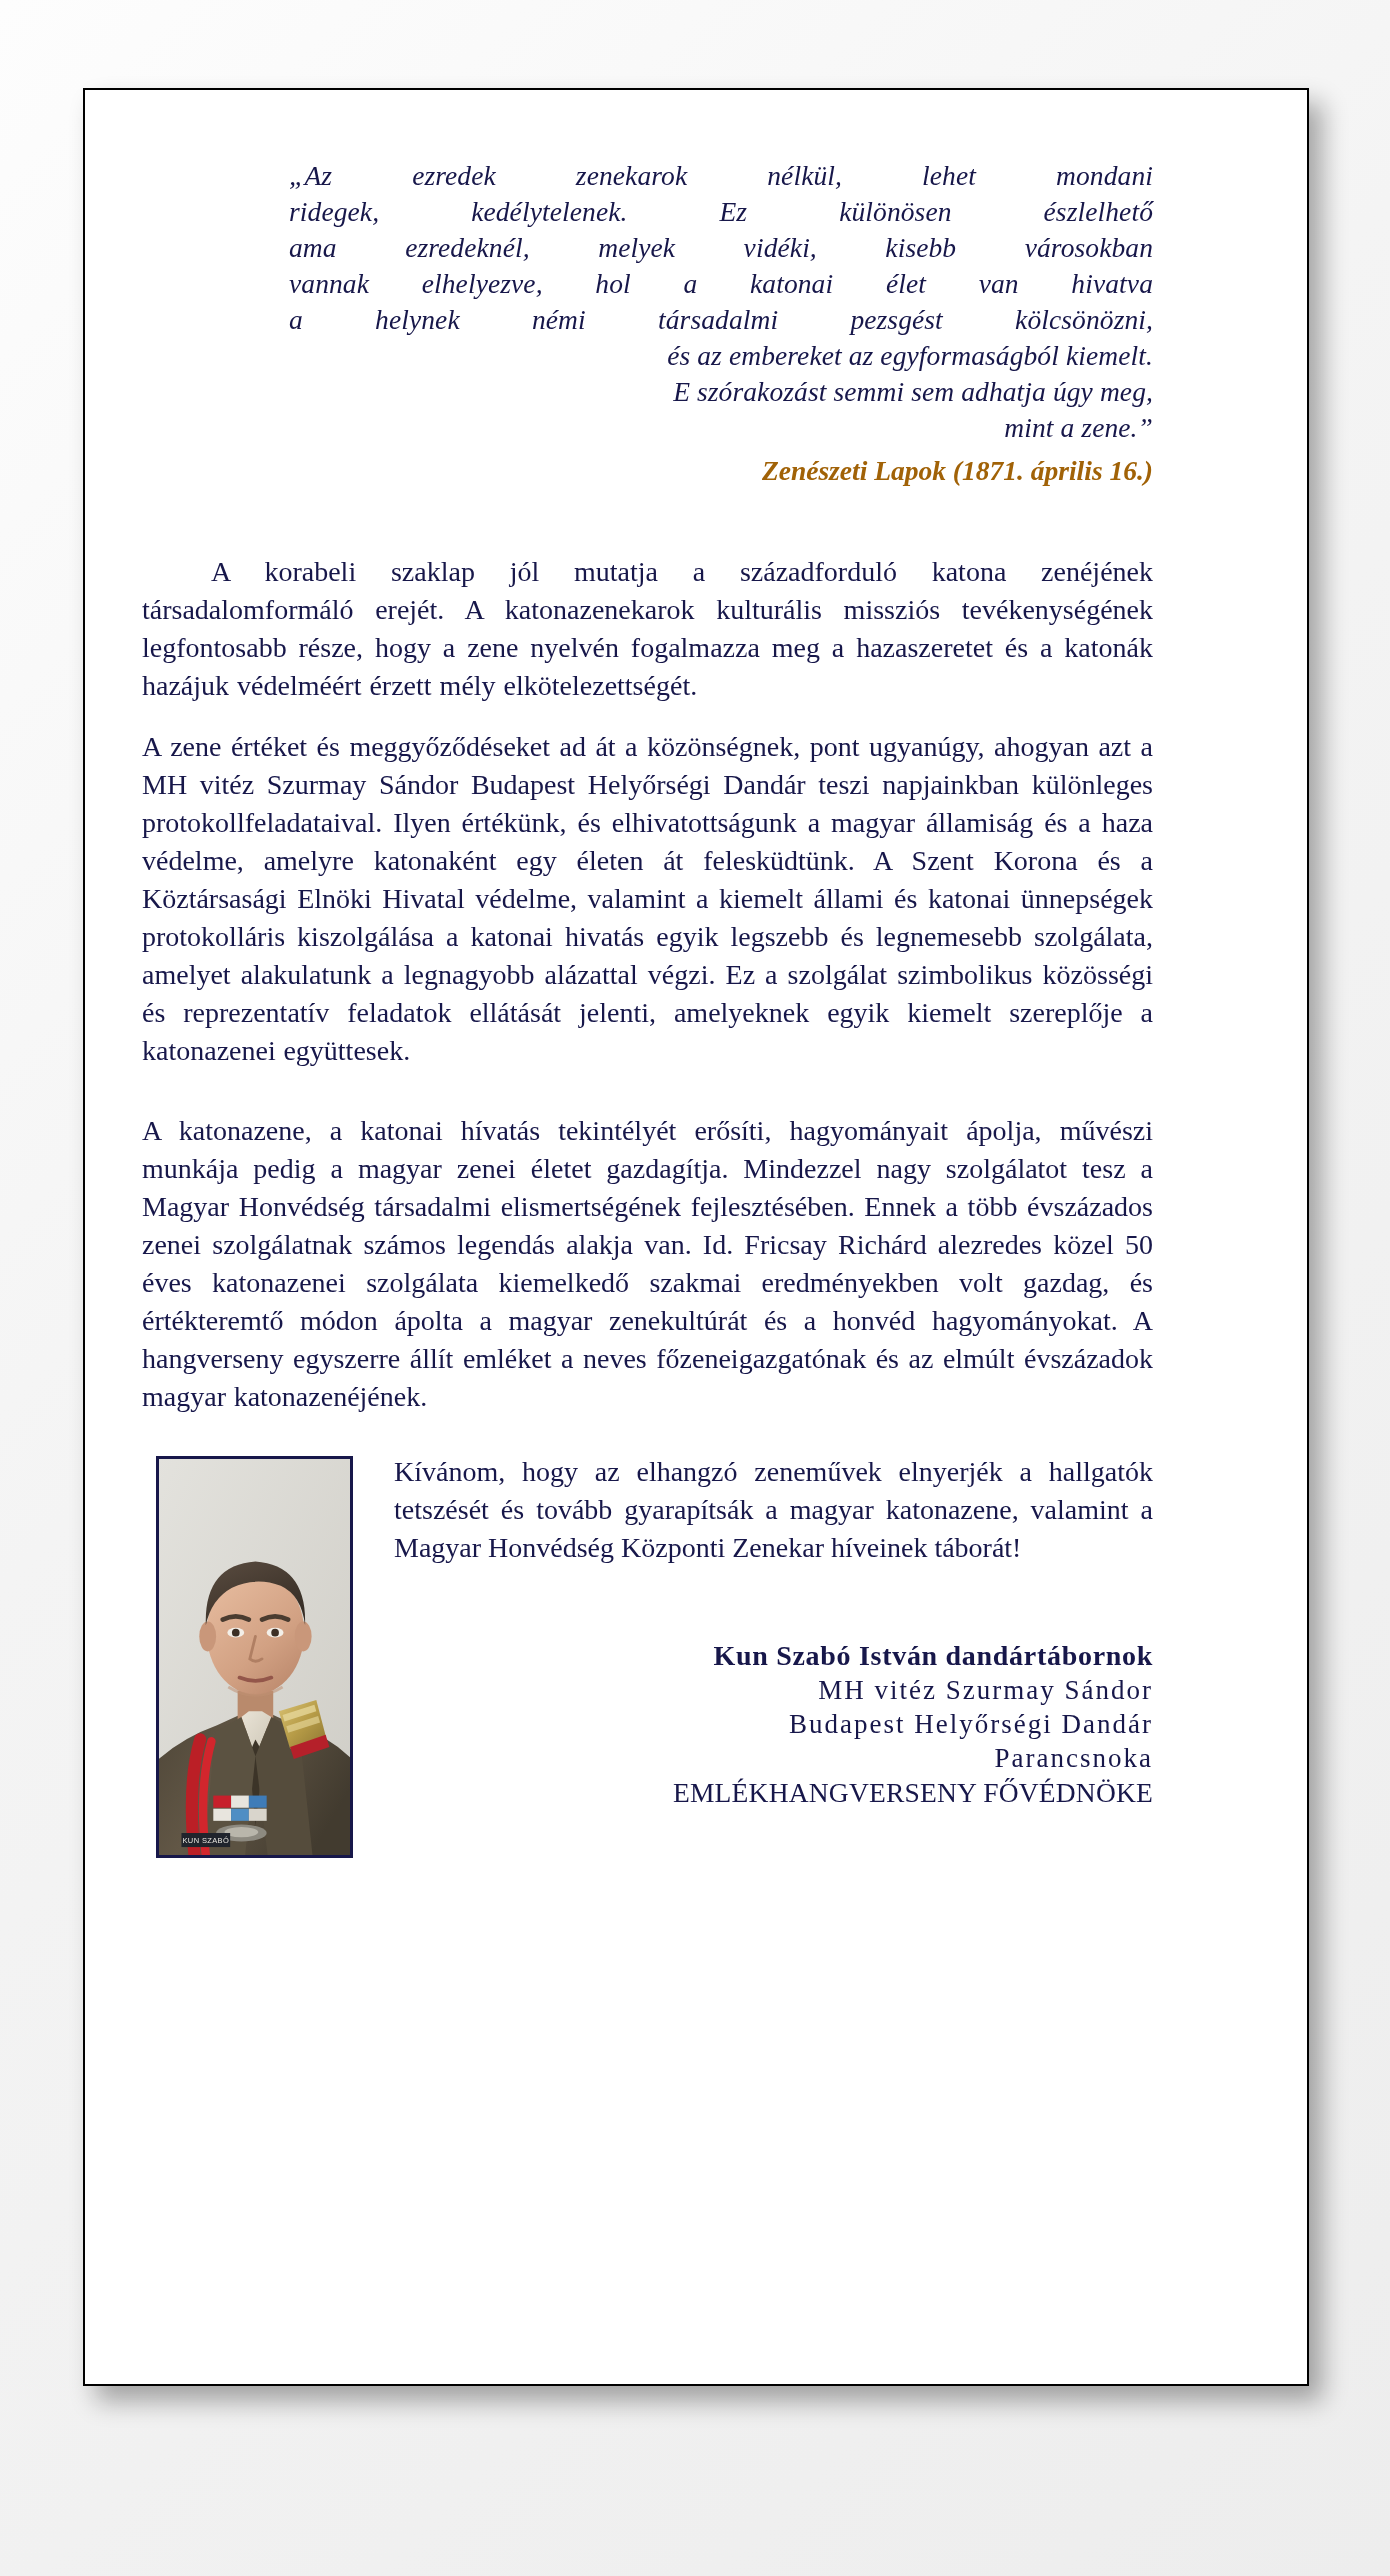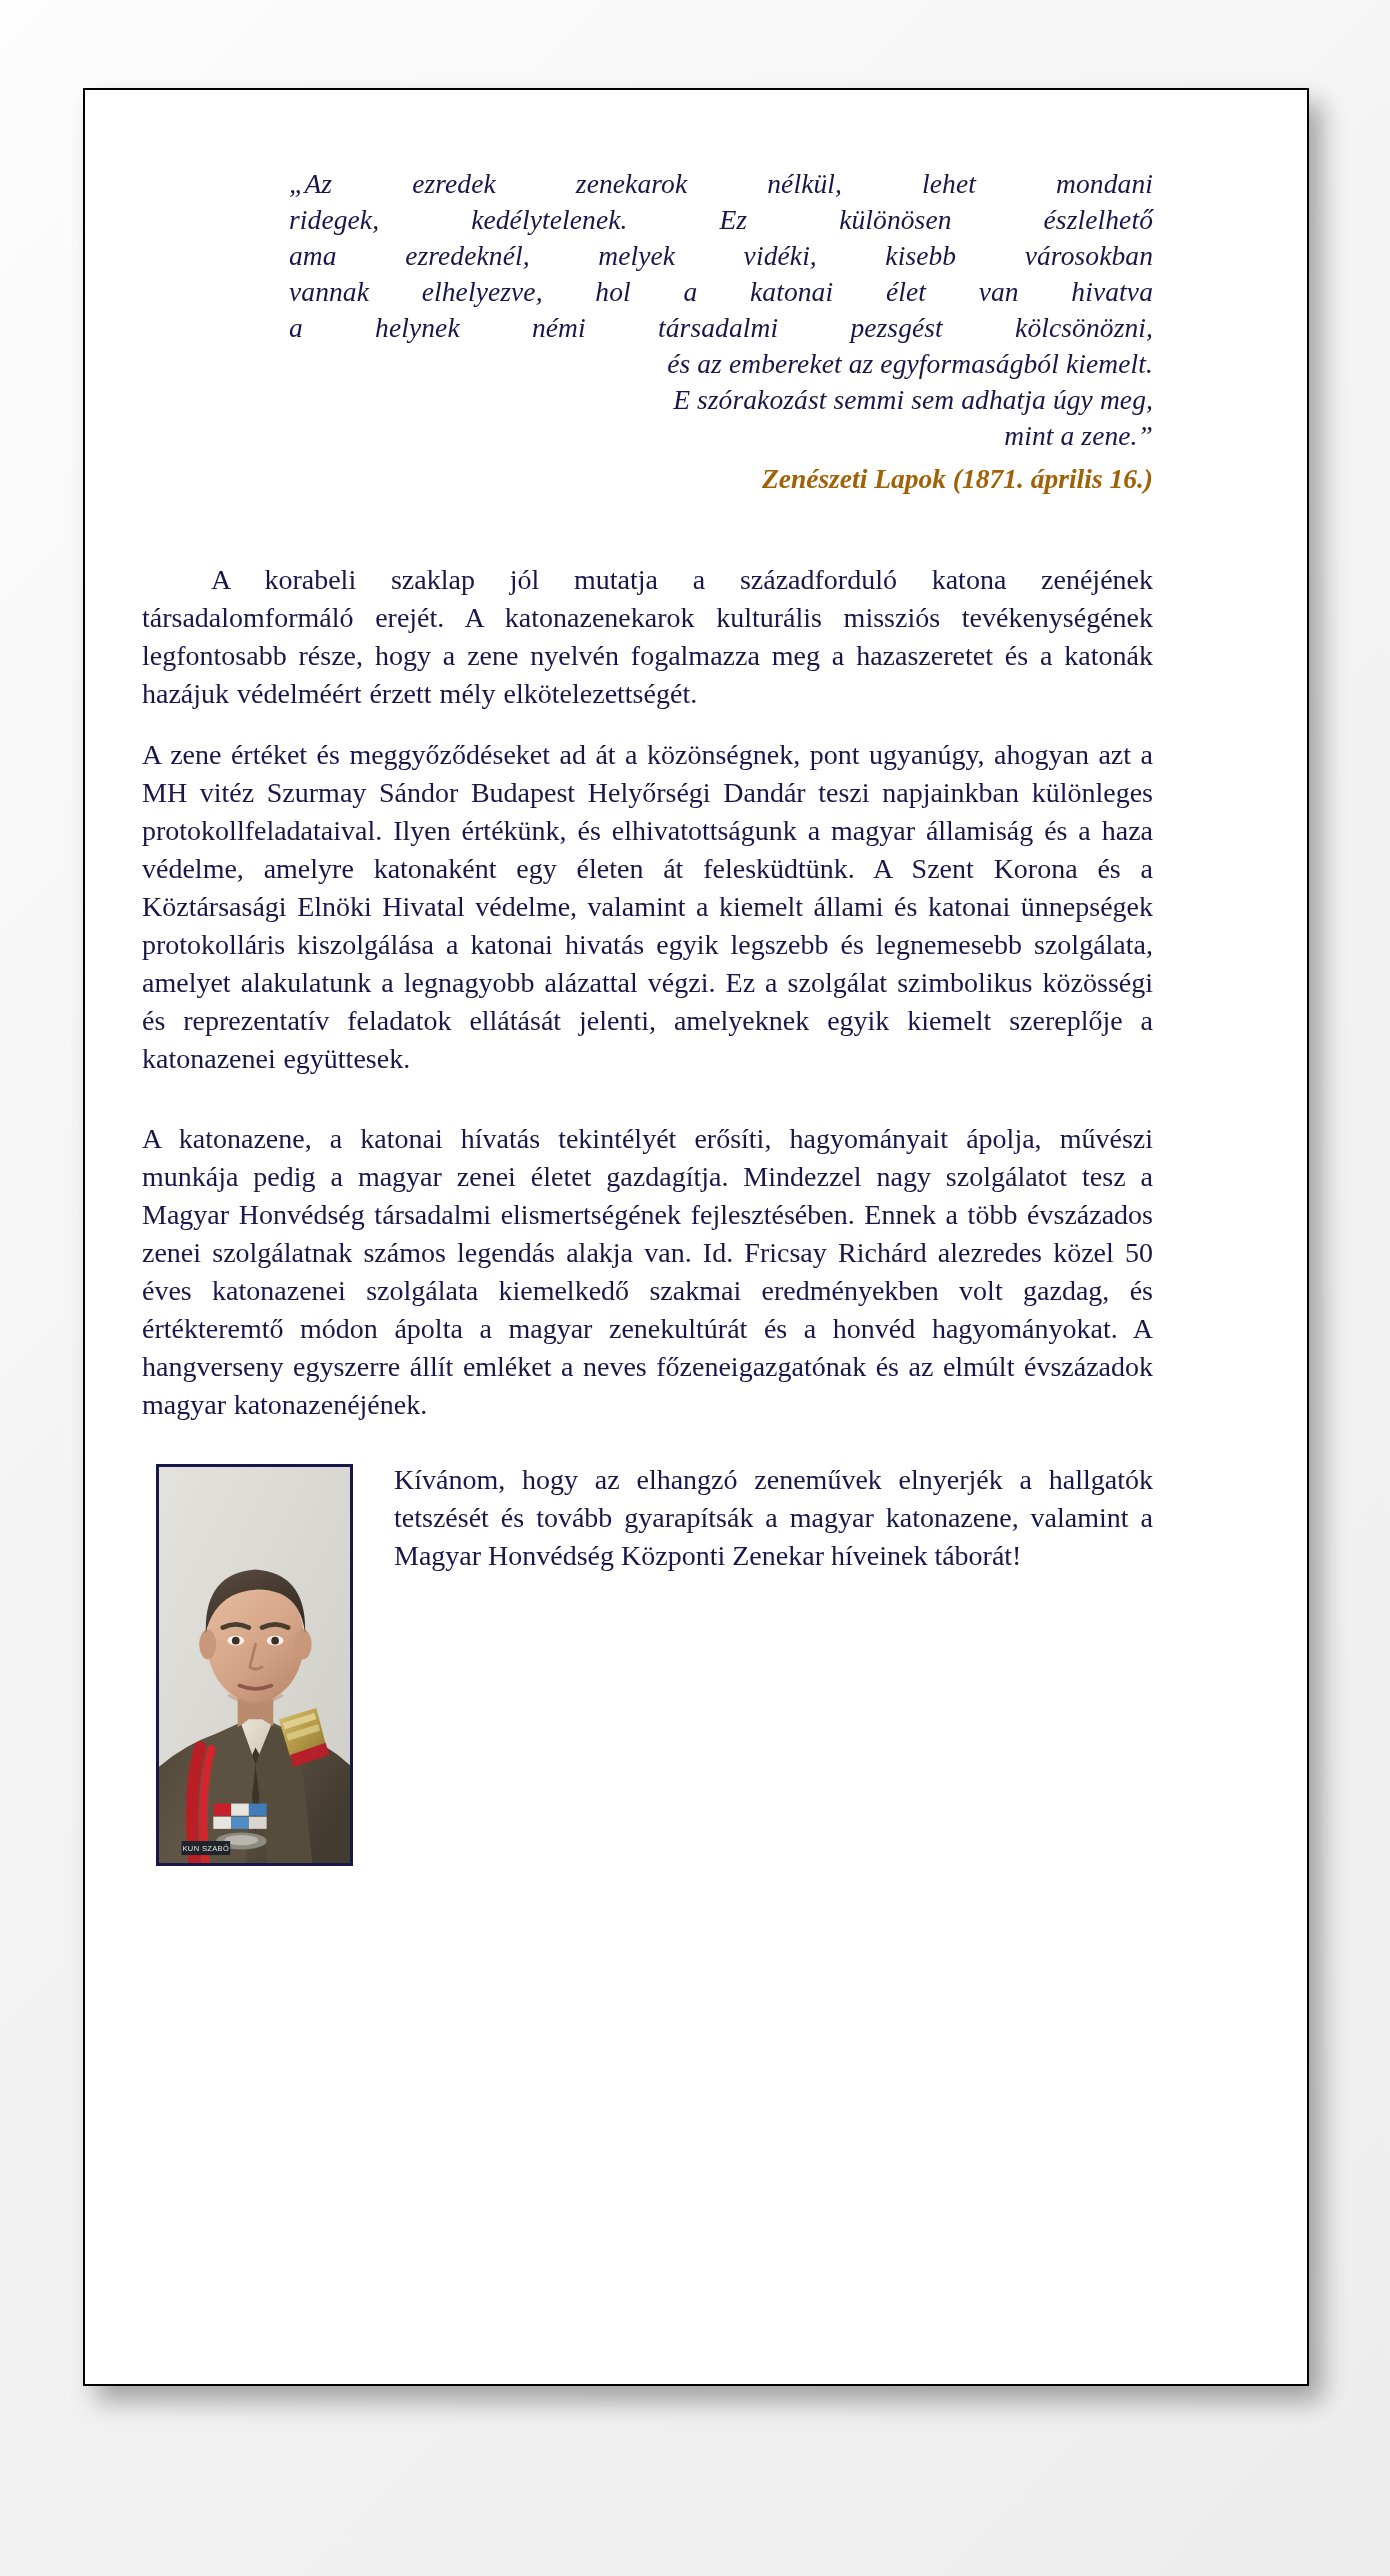--- a/index.html
+++ b/index.html
@@ -30,21 +30,21 @@
     height: 2298px;
     background: #ffffff;
     border: 2.8px solid #000000;
     box-sizing: border-box;
     box-shadow: 13px 15px 24px rgba(0,0,0,0.33);
   }
 
   #content {
     position: absolute;
     left: 57px;
-    top: 76px;
+    top: 68px;
     width: 1011px;
   }
 
   
   #quote-block {
     font-style: italic;
     font-size: 27.5px;
     line-height: 36px;
     color: #17174a;
     text-align: right;
@@ -251,17 +251,24 @@
 
           <g>
             <rect x="24" y="400" width="52" height="15" fill="#20242c"></rect>
             <text x="50" y="411" font-family="'Liberation Sans', sans-serif" font-size="8" fill="#e9e7e0" text-anchor="middle" letter-spacing="0.4">KUN SZABÓ</text>
           </g>
         </svg>
       </figure>
 
       <p id="para-closing">Kívánom,  hogy  az elhangzó zeneművek elnyerjék a hallgatók tetszését és tovább gyarapítsák  a magyar katonazene, valamint  a Magyar Honvédség Központi Zenekar híveinek táborát!</p>
 
+      <div id="signature-block">
+        <div id="sig-name">Kun Szabó István dandártábornok</div>
+        <div class="sig-line">MH vitéz Szurmay Sándor</div>
+        <div class="sig-line">Budapest Helyőrségi Dandár</div>
+        <div class="sig-line">Parancsnoka</div>
+        <div id="sig-role">EMLÉKHANGVERSENY FŐVÉDNÖKE</div>
+      </div>
     </div>
 
   </div>
 </div>
 
 
 </body></html>

